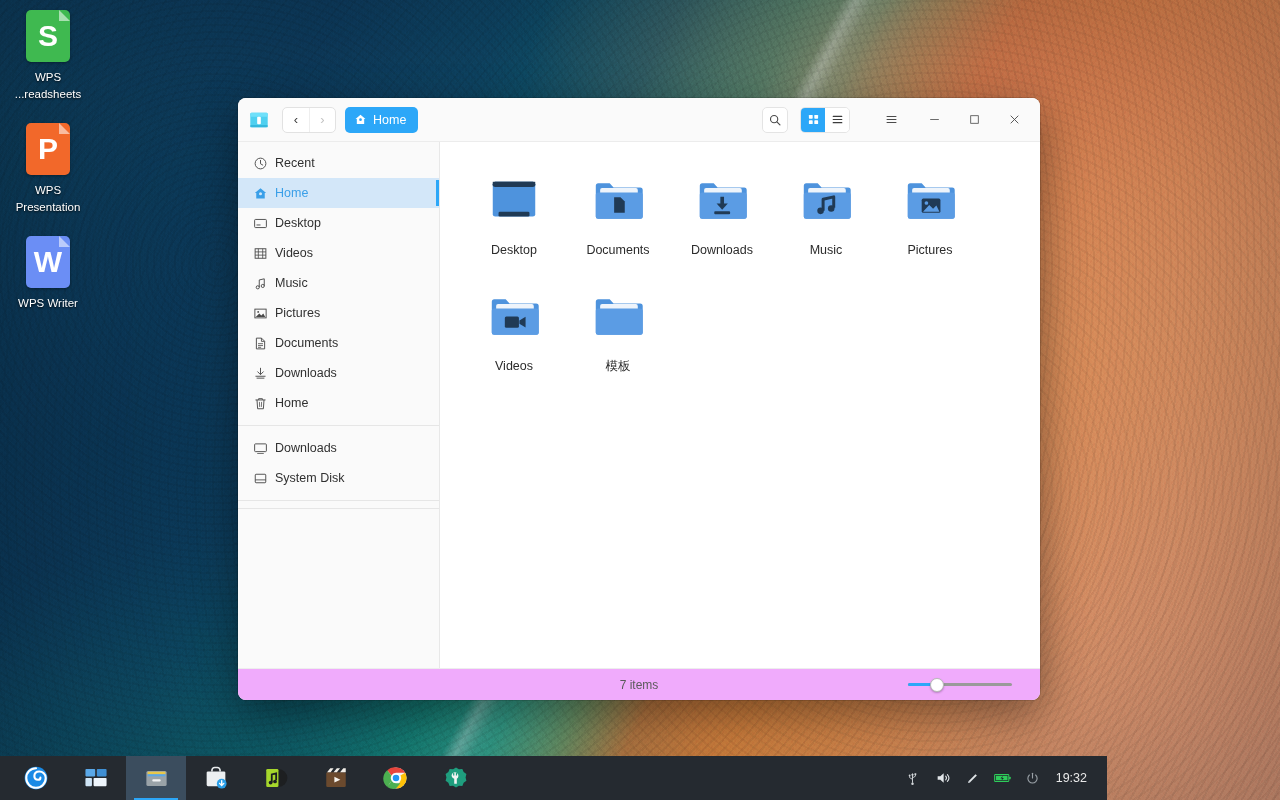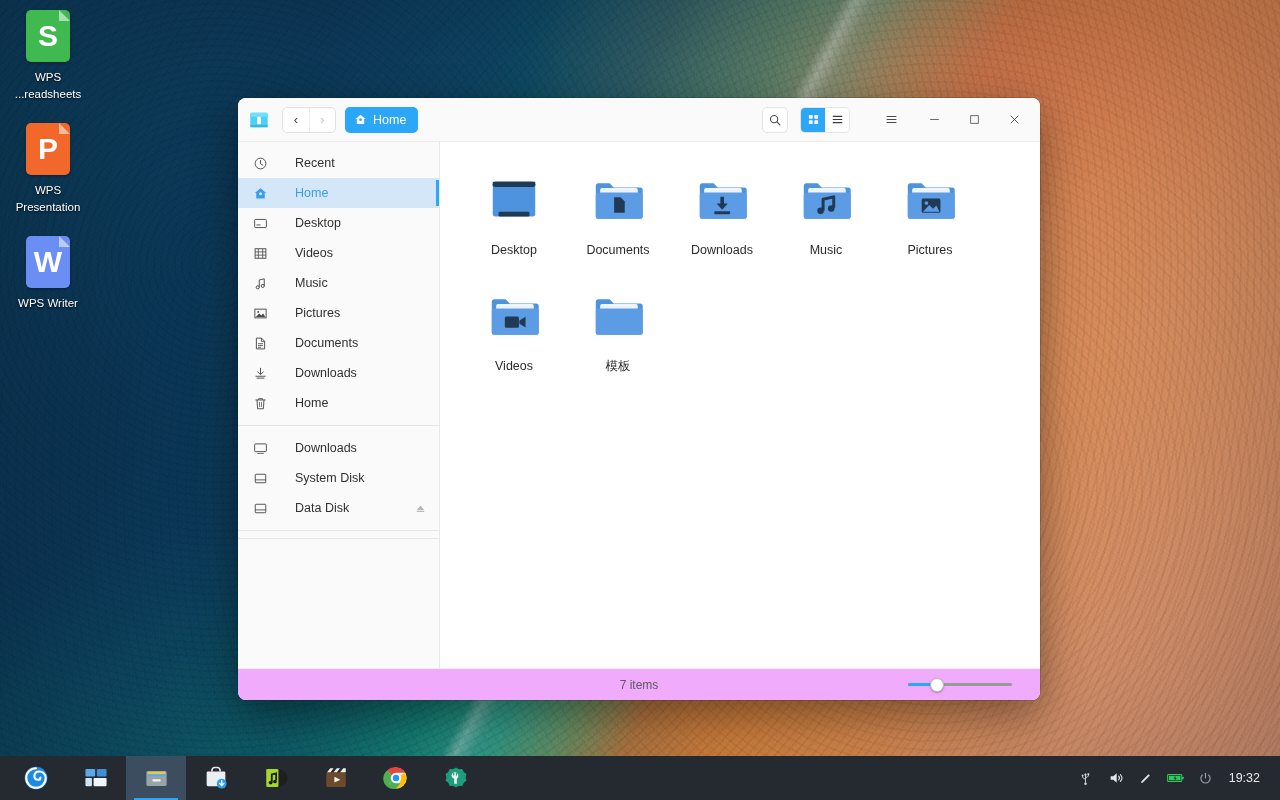--- a/index.html
+++ b/index.html
@@ -129,21 +129,21 @@
     cursor:default; color:#4a4a4a; margin-right:6px; }
 
   .body-row { flex:1; display:flex; min-height:0; }
 
   
   .sidebar {
     width:202px; flex:0 0 202px; background:#fafafa;
     border-right:1px solid #e8e8e8; padding-top:6px; overflow:hidden;
   }
   .sb-item {
-    height:30px; display:flex; align-items:center; gap:27px;
+    height:30px; display:flex; align-items:center; gap:7px;
     padding:0 12px 0 14px; font-size:12.5px; color:#303030;
     position:relative; cursor:default;
   }
   .sb-item.active { background:#d3e7f9; color:#3a9fe8; }
   .sb-item.active::after {
     content:""; position:absolute; right:0; top:2px; bottom:2px;
     width:3px; background:#2ca7f8;
   }
   .sb-ico { width:16px; height:16px; flex:0 0 16px; display:flex; align-items:center; justify-content:center; }
   .sb-label { flex:1; white-space:nowrap; overflow:hidden; text-overflow:ellipsis; }
@@ -178,21 +178,21 @@
   }
   .zs-track { position:absolute; left:0; right:0; height:3px; background:#9a9a9a; border-radius:2px; }
   .zs-fill { position:absolute; left:0; height:3px; background:#2ca7f8; border-radius:2px; }
   .zs-handle {
     position:absolute; width:14px; height:14px; border-radius:50%;
     background:#fff; border:1px solid #b8b8b8; box-shadow:0 1px 2px rgba(0,0,0,.25);
   }
 
   
   #taskbar {
-    position:absolute; left:0; bottom:0; width:1280px; height:44px;
+    position:absolute; left:0; bottom:0; width:1107px; height:44px;
     background:#252a30; z-index:20; display:flex; align-items:center;
   }
   .tb-apps { display:flex; align-items:center; height:100%; padding-left:6px; }
   .tb-app {
     width:60px; height:44px; display:flex; align-items:center; justify-content:center;
     position:relative; cursor:default;
   }
   .tb-app.active { background:#3b4d5e; }
   .tb-app.active::after {
     content:""; position:absolute; left:8px; right:8px; bottom:0; height:2px; background:#2ca7f8;
@@ -441,35 +441,20 @@
       <div class="sb-item">
         <span class="sb-ico">
           <svg width="15" height="15" viewBox="0 0 24 24">
             <rect x="3.6" y="5.2" width="16.8" height="13.6" rx="1.3" fill="none" stroke="#4a4a4a" stroke-width="1.5"></rect>
             <line x1="3.6" y1="14.2" x2="20.4" y2="14.2" stroke="#4a4a4a" stroke-width="1.4"></line>
           </svg>
         </span>
         <span class="sb-label">System Disk</span>
       </div>
 
-      <div class="sb-item">
-        <span class="sb-ico">
-          <svg width="15" height="15" viewBox="0 0 24 24">
-            <rect x="3.6" y="5.2" width="16.8" height="13.6" rx="1.3" fill="none" stroke="#4a4a4a" stroke-width="1.5"></rect>
-            <line x1="3.6" y1="14.2" x2="20.4" y2="14.2" stroke="#4a4a4a" stroke-width="1.4"></line>
-          </svg>
-        </span>
-        <span class="sb-label">Data Disk</span>
-        <span class="sb-eject">
-          <svg width="13" height="13" viewBox="0 0 24 24">
-            <path d="M12 6.5 19 15H5z" fill="#6a6a6a"></path>
-            <rect x="5" y="16.6" width="14" height="1.8" fill="#6a6a6a"></rect>
-          </svg>
-        </span>
-      </div>
 
       <div class="sb-sep"></div>
 
 
       <div class="sb-sep"></div>
     </div>
 
     <div class="content">
       <div class="grid">
 

